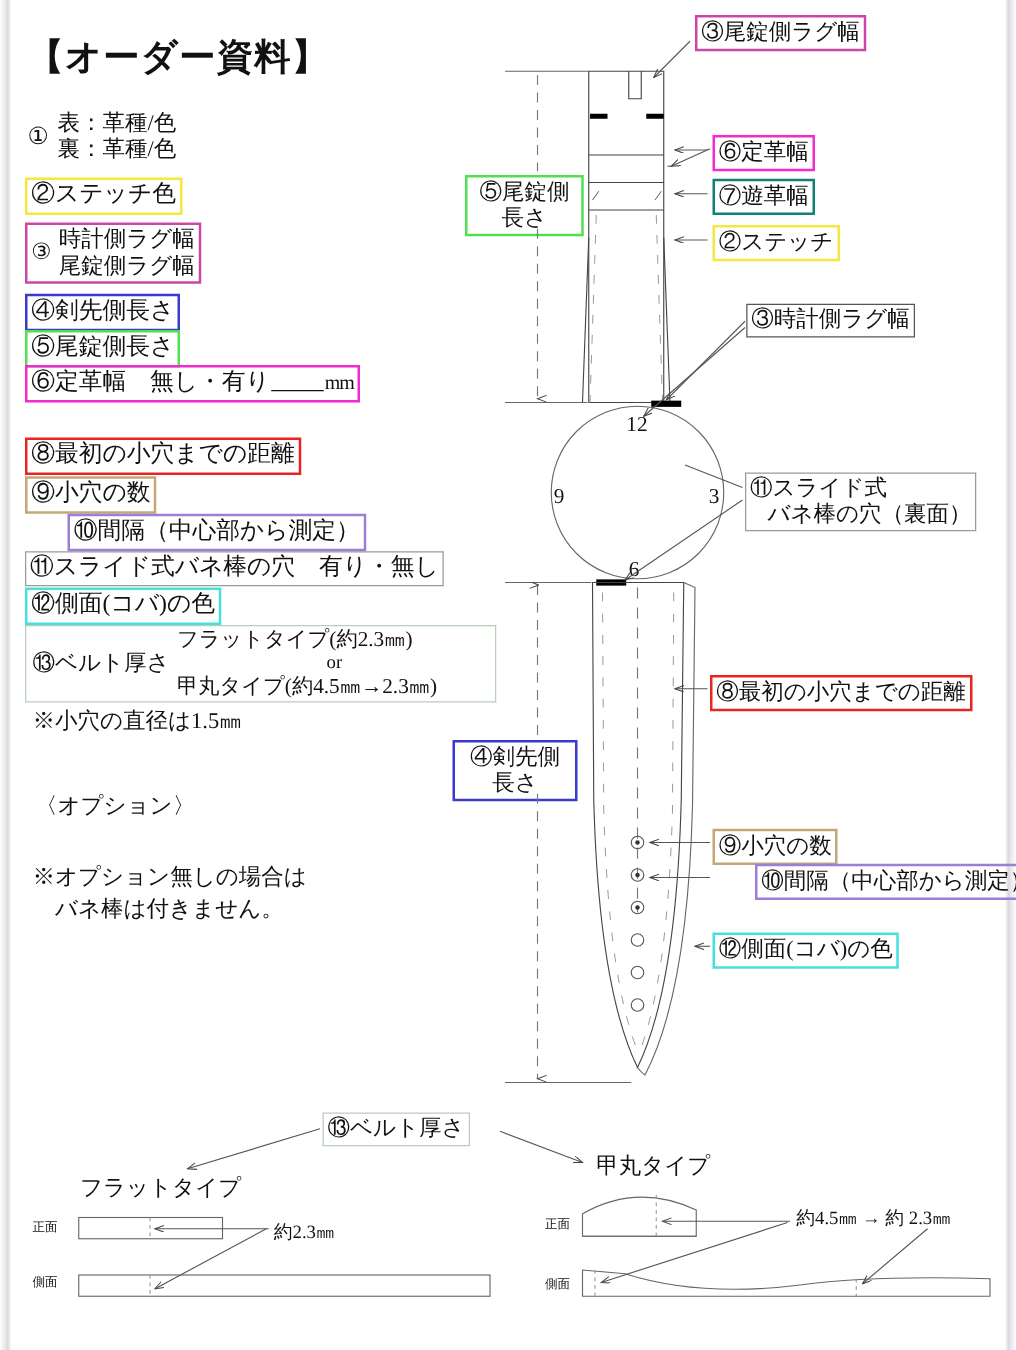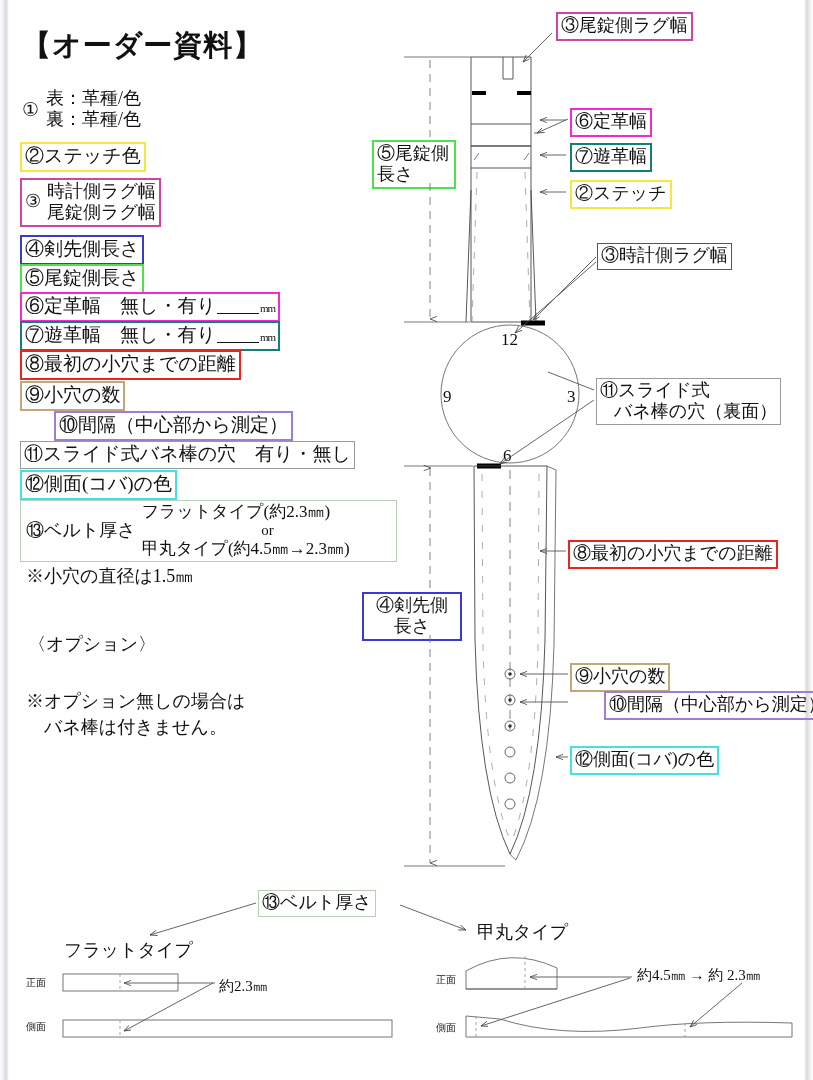--- a/index.html
+++ b/index.html
@@ -48,21 +48,21 @@
   .b11{border:1px solid #9a9a9a;}
   .b12{border:2px solid #45e0e0;}
   .b13{border:1px solid #b9ceb9;}
   .bgray{border:1px solid #555;}
 
   .num{display:inline-block;}
   .underline-blank{
     display:inline-block;width:42px;border-bottom:1.6px solid #111;
     vertical-align:-2px;margin:0 1px;
   }
-  .mm{font-size:11px;letter-spacing:-1px;}
+  .mm{font-size:16px;letter-spacing:-1px;}
   svg{display:block;}
   #diagram{position:absolute;left:0;top:0;width:813px;height:1080px;pointer-events:none;}
 </style>
 </head>
 <body>
 
 <div id="page">
 
   <div class="rail left"></div>
   <div class="rail right"></div>
@@ -98,23 +98,20 @@
   </div>
 
   <div class="box b5" style="left:20px;top:264px;font-size:19px;">
     <span>⑤</span><span>尾錠側長さ</span>
   </div>
 
   <div class="box b6" style="left:20px;top:292px;font-size:19px;">
     <span>⑥</span><span>定革幅　無し・有り</span><span class="underline-blank"></span><span class="mm">mm</span>
   </div>
 
-  <div class="box b7" style="left:20px;top:321px;font-size:19px;">
-    <span>⑦</span><span>遊革幅　無し・有り</span><span class="underline-blank"></span><span class="mm">mm</span>
-  </div>
 
   <div class="box b8" style="left:20px;top:350px;font-size:19px;">
     <span>⑧</span><span>最初の小穴までの距離</span>
   </div>
 
   <div class="box b9" style="left:20px;top:381px;font-size:19px;">
     <span>⑨</span><span>小穴の数</span>
   </div>
 
   <div class="box b10" style="left:20px;top:411px;font-size:19px;">
@@ -161,21 +158,21 @@
   </div>
 
   <div class="box b2" style="left:570px;top:180px;font-size:18px;">
     <span>②ステッチ</span>
   </div>
 
   <div class="box bgray" style="left:597px;top:243px;font-size:18px;">
     <span>③時計側ラグ幅</span>
   </div>
 
-  <div class="box b5" style="left:372px;top:140px;font-size:18px;width:84px;">
+  <div class="box b5" style="left:372px;top:140px;font-size:18px;width:95px;text-align:center;">
     <div class="lbl">⑤尾錠側</div>
     <div class="lbl">長さ</div>
   </div>
 
   <div class="box b11" style="left:596px;top:378px;font-size:18px;">
     <div class="lbl">⑪スライド式</div>
     <div class="lbl" style="padding-left:14px;">バネ棒の穴（裏面）</div>
   </div>
 
   <div class="box b8" style="left:568px;top:540px;font-size:18px;">

